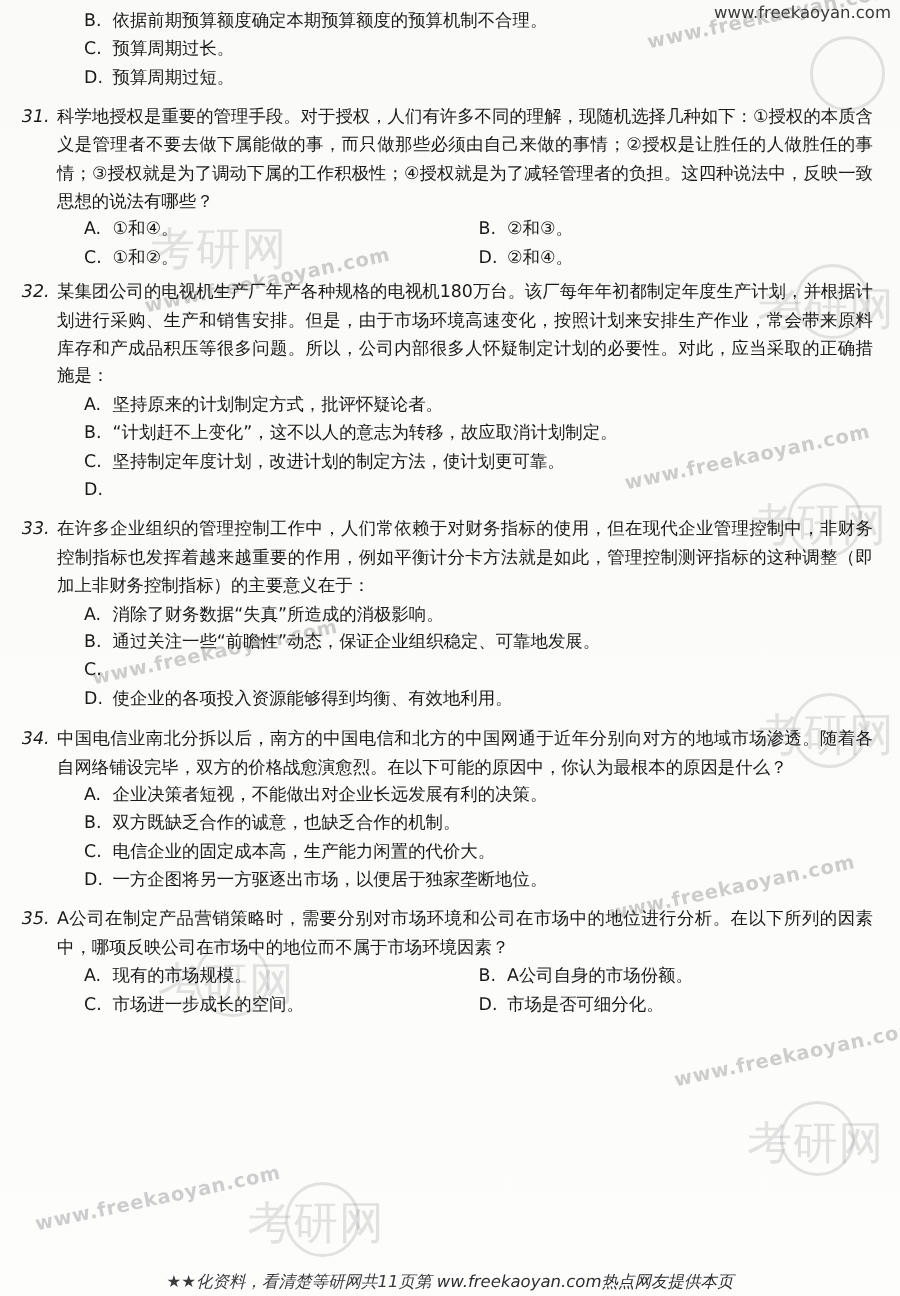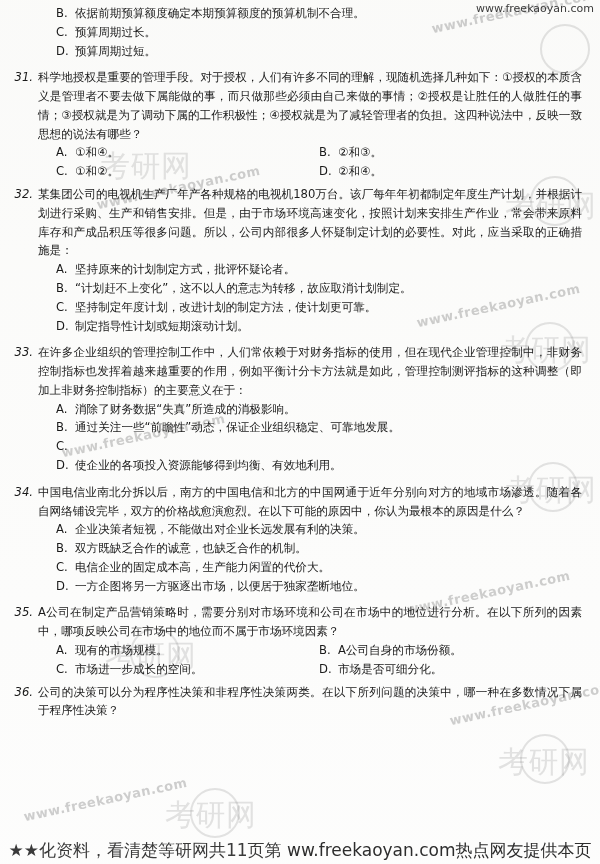--- a/index.html
+++ b/index.html
@@ -110,23 +110,24 @@
     width: 46px;
     height: 46px;
     pointer-events: none;
   }
   .footer {
     position: absolute;
     bottom: 2px;
     left: 0;
     width: 600px;
     text-align: center;
-    font-size: 17px;
+    font-size: 11px;
     color: #3a3a3a;
     z-index: 4;
+    font-style: italic;
   }
   .footer .fline {
     display: inline-block;
     letter-spacing: 0;
   }
   .footer-url {
     color: #2d2d2d;
   }
   .topbar-url {
     position: absolute;
@@ -231,21 +232,20 @@
         <div class="opt">
           <span class="lbl">B.</span>
           <span>“计划赶不上变化”，这不以人的意志为转移，故应取消计划制定。</span>
         </div>
         <div class="opt">
           <span class="lbl">C.</span>
           <span>坚持制定年度计划，改进计划的制定方法，使计划更可靠。</span>
         </div>
         <div class="opt">
           <span class="lbl">D.</span>
-          <span>制定指导性计划或短期滚动计划。</span>
         </div>
       </div>
     </div>
 
     <div class="gap"></div>
 
     <div class="q">
       <div class="qnum">33.</div>
       <div class="qbody">
         <div class="stem">在许多企业组织的管理控制工作中，人们常依赖于对财务指标的使用，但在现代企业管理控制中，非财务控制指标也发挥着越来越重要的作用，例如平衡计分卡方法就是如此，管理控制测评指标的这种调整（即加上非财务控制指标）的主要意义在于：</div>
@@ -316,26 +316,20 @@
           <div class="cell">
             <span class="lbl">D.</span>
             <span>市场是否可细分化。</span>
           </div>
         </div>
       </div>
     </div>
 
     <div class="gap-s"></div>
 
-    <div class="q">
-      <div class="qnum">36.</div>
-      <div class="qbody">
-        <div class="stem">公司的决策可以分为程序性决策和非程序性决策两类。在以下所列问题的决策中，哪一种在多数情况下属于程序性决策？</div>
-      </div>
-    </div>
 
   </div>
 
   <div class="footer">
     <span class="fline">★★化资料，看清楚等研网共11页第</span>
     <span class="fline footer-url">ww.freekaoyan.com热点网友提供本页</span>
   </div>
 
 </div>
 

